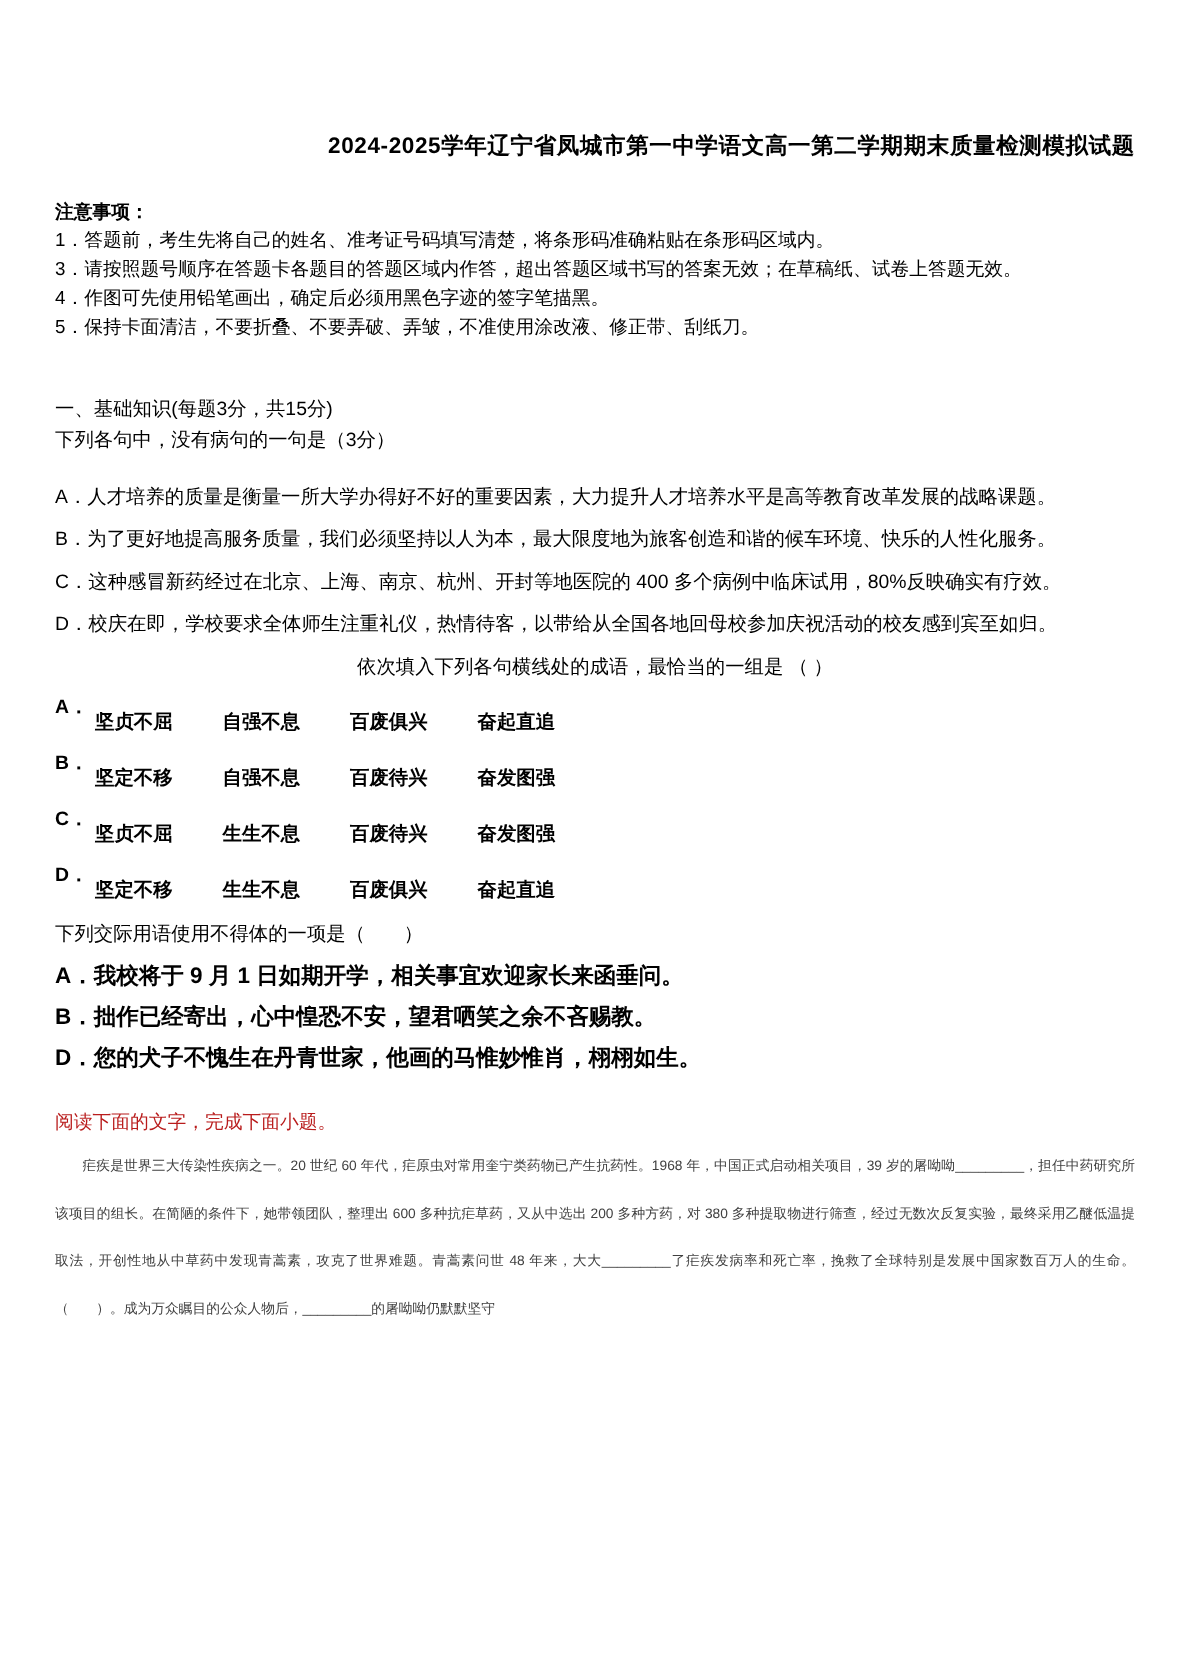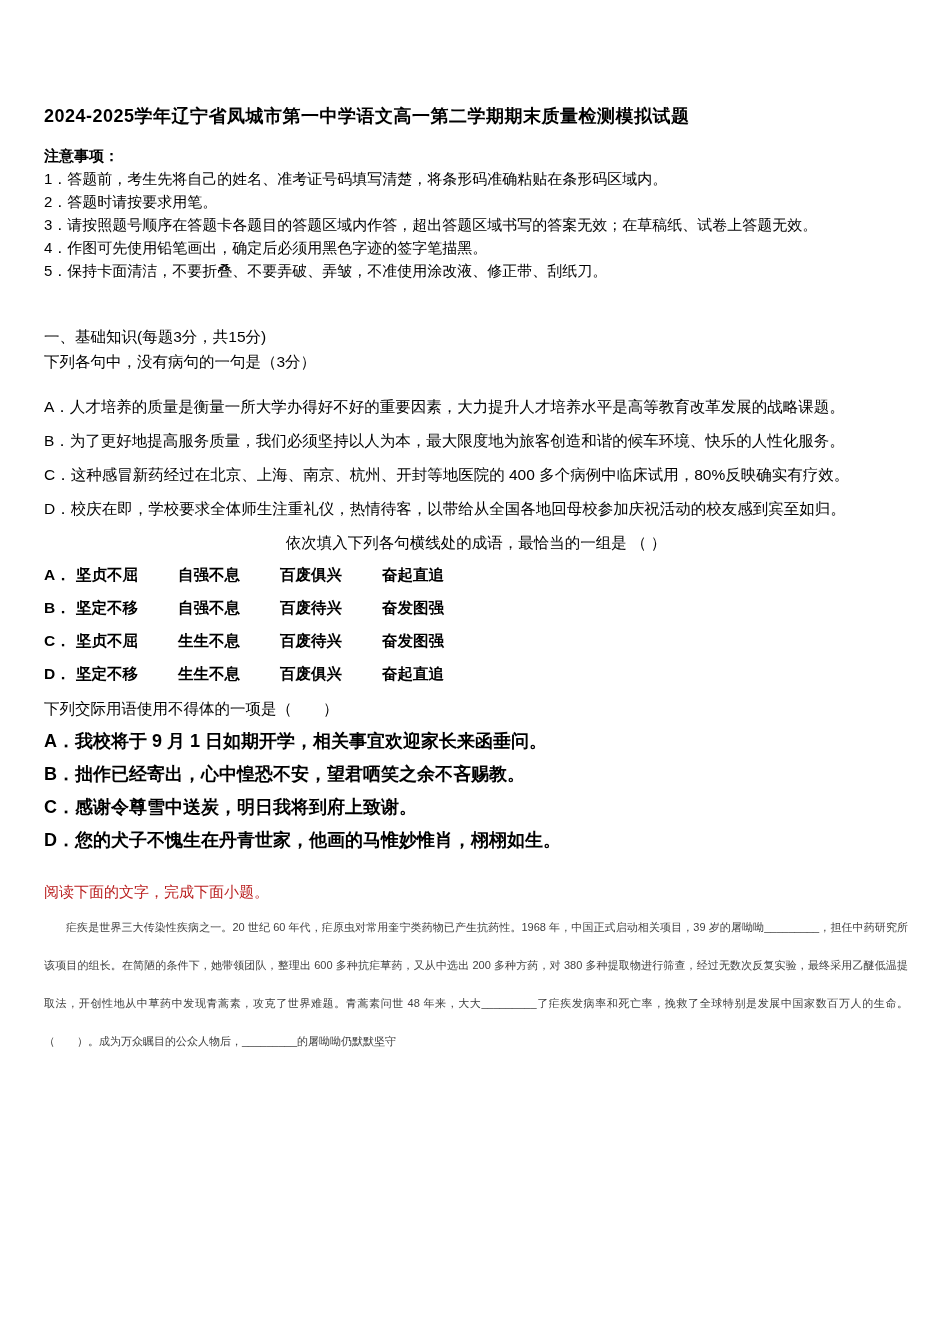--- a/index.html
+++ b/index.html
@@ -9,39 +9,39 @@
     height: 1344px;
     overflow: hidden;
     font-family: "Liberation Sans", "DejaVu Sans", sans-serif;
     color: #000000;
   }
   .page { padding: 104px 42px 0 44px; }
 
   .title {
     font-size: 18px;
     font-weight: bold;
-    text-align: left;
+    text-align: right;
     letter-spacing: 0.5px;
-    margin-bottom: 16px;
+    margin-bottom: 30px;
   }
 
   .notice-heading { font-size: 15px; font-weight: bold; line-height: 23px; }
   .notice-item    { font-size: 15px; line-height: 23px; }
 
   .gap-lg { height: 42px; }
 
   .section-heading { font-size: 15.5px; line-height: 25px; }
   .stem            { font-size: 15.5px; line-height: 25px; margin-bottom: 16px; }
   .option-line     { font-size: 15.5px; line-height: 34px; text-align: justify; }
   .q2-stem         { font-size: 15.5px; line-height: 30px; margin-top: 2px; text-align: center; }
   .passage         { font-size: 15.5px; line-height: 37px; text-align: justify; margin-top: 6px; margin-bottom: 8px; }
 
   .idiom-row   { font-size: 15.5px; font-weight: bold; line-height: 33px; display: flex; }
   .idiom-label { display: inline-block; width: 32px; flex: 0 0 auto; }
-  .idiom-word  { display: inline-block; width: 102px; flex: 0 0 auto; }
+  .idiom-word  { display: inline-block; width: 102px; flex: 0 0 auto; margin-top: 12px; }
 
   .q3-stem     { font-size: 15.5px; line-height: 33px; margin-top: 2px; }
   .bold-option { font-size: 18px; font-weight: bold; line-height: 33px; }
 
   .reading-intro {
     font-size: 15px;
     color: #b91c1c;
     line-height: 33px;
     margin-top: 18px;
   }
@@ -56,21 +56,20 @@
 </head>
 <body>
 
 <div class="page">
 
   <h1 class="title">2024-2025学年辽宁省凤城市第一中学语文高一第二学期期末质量检测模拟试题</h1>
 
   <div>
     <div class="notice-heading">注意事项：</div>
     <div class="notice-item">1．答题前，考生先将自己的姓名、准考证号码填写清楚，将条形码准确粘贴在条形码区域内。</div>
-    <div class="notice-item">2．答题时请按要求用笔。</div>
     <div class="notice-item">3．请按照题号顺序在答题卡各题目的答题区域内作答，超出答题区域书写的答案无效；在草稿纸、试卷上答题无效。</div>
     <div class="notice-item">4．作图可先使用铅笔画出，确定后必须用黑色字迹的签字笔描黑。</div>
     <div class="notice-item">5．保持卡面清洁，不要折叠、不要弄破、弄皱，不准使用涂改液、修正带、刮纸刀。</div>
   </div>
 
   <div class="gap-lg"></div>
 
   <div>
     <div class="section-heading">一、基础知识(每题3分，共15分)</div>
 
@@ -107,21 +106,20 @@
       <span class="idiom-label">D．</span>
       <span class="idiom-word">坚定不移</span>
       <span class="idiom-word">生生不息</span>
       <span class="idiom-word">百废俱兴</span>
       <span class="idiom-word">奋起直追</span>
     </div>
 
     <div class="q3-stem">下列交际用语使用不得体的一项是（　　）</div>
     <div class="bold-option">A．我校将于 9 月 1 日如期开学，相关事宜欢迎家长来函垂问。</div>
     <div class="bold-option">B．拙作已经寄出，心中惶恐不安，望君哂笑之余不吝赐教。</div>
-    <div class="bold-option">C．感谢令尊雪中送炭，明日我将到府上致谢。</div>
     <div class="bold-option">D．您的犬子不愧生在丹青世家，他画的马惟妙惟肖，栩栩如生。</div>
   </div>
 
   <div>
     <div class="reading-intro">阅读下面的文字，完成下面小题。</div>
     <div class="reading-passage">疟疾是世界三大传染性疾病之一。20 世纪 60 年代，疟原虫对常用奎宁类药物已产生抗药性。1968 年，中国正式启动相关项目，39 岁的屠呦呦_________，担任中药研究所该项目的组长。在简陋的条件下，她带领团队，整理出 600 多种抗疟草药，又从中选出 200 多种方药，对 380 多种提取物进行筛查，经过无数次反复实验，最终采用乙醚低温提取法，开创性地从中草药中发现青蒿素，攻克了世界难题。青蒿素问世 48 年来，大大_________了疟疾发病率和死亡率，挽救了全球特别是发展中国家数百万人的生命。（　　）。成为万众瞩目的公众人物后，_________的屠呦呦仍默默坚守</div>
   </div>
 
 </div>
 

